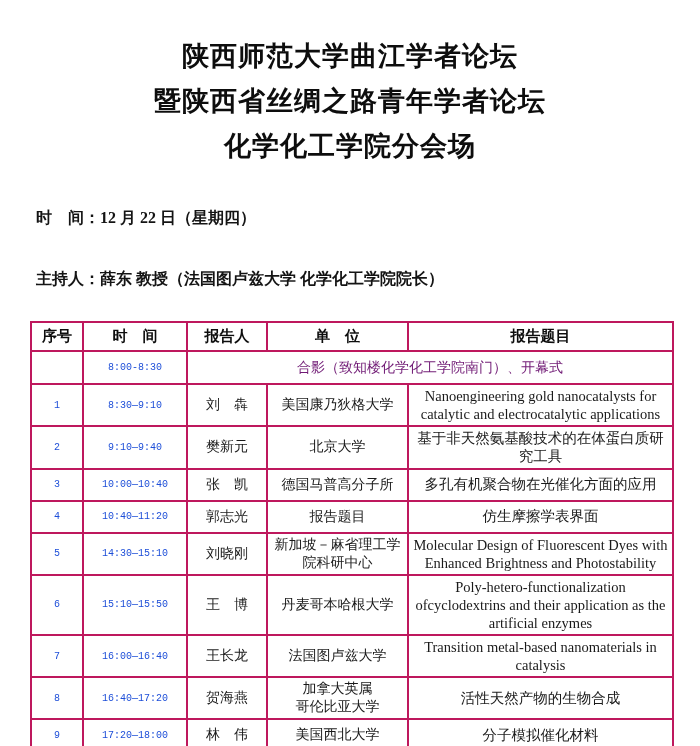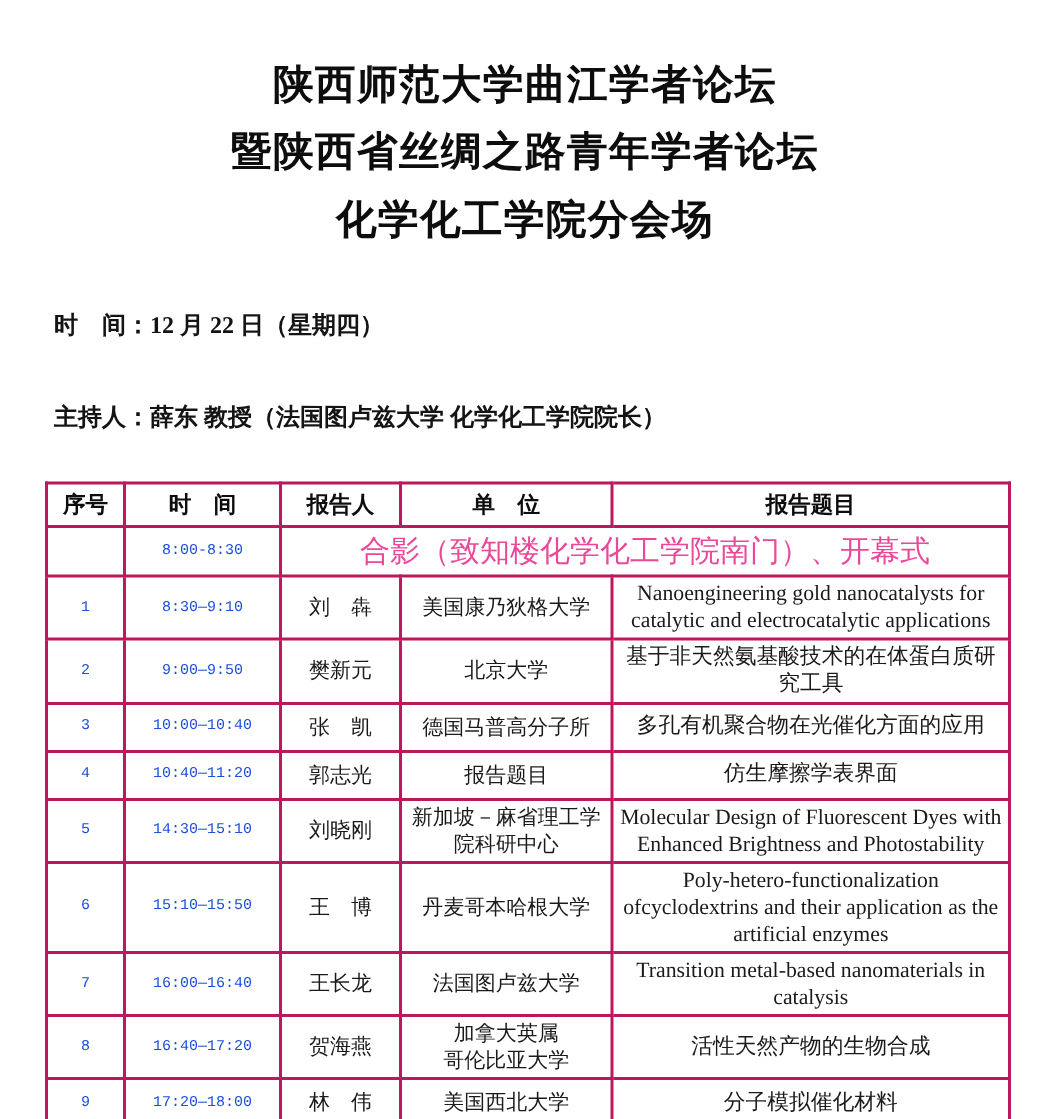--- a/index.html
+++ b/index.html
@@ -67,21 +67,21 @@
     font-family: Liberation Mono, monospace;
     font-size: 10px;
     color: #1d4ed8;
   }
   td.c-speaker, td.c-unit, td.c-title {
     font-size: 14px;
     color: #1a1a1a;
   }
   td.c-unit { white-space: pre-line; }
   td.c-title { font-family: "Liberation Serif", serif; font-size: 14.5px; line-height: 1.25; }
-  td.c-event { font-size: 20px; color: #ec4899; }
+  td.c-event { font-size: 14px; color: #701a75; }
   tr.h-header  { height: 29px; }
   tr.h-special { height: 33px; }
   tr.h-tall    { height: 40px; }
   tr.h-taller  { height: 48px; }
   tr.h-short   { height: 32px; }
 </style>
 </head>
 <body>
 
 <div class="page">
@@ -124,21 +124,21 @@
     </tr>
     <tr class="h-tall">
       <td class="c-no">1</td>
       <td class="c-time">8:30—9:10</td>
       <td class="c-speaker">刘　犇</td>
       <td class="c-unit">美国康乃狄格大学</td>
       <td class="c-title">Nanoengineering gold nanocatalysts for catalytic and electrocatalytic applications</td>
     </tr>
     <tr class="h-tall">
       <td class="c-no">2</td>
-      <td class="c-time">9:00—9:50</td>
+      <td class="c-time">9:10—9:40</td>
       <td class="c-speaker">樊新元</td>
       <td class="c-unit">北京大学</td>
       <td class="c-title">基于非天然氨基酸技术的在体蛋白质研究工具</td>
     </tr>
     <tr class="h-short">
       <td class="c-no">3</td>
       <td class="c-time">10:00—10:40</td>
       <td class="c-speaker">张　凯</td>
       <td class="c-unit">德国马普高分子所</td>
       <td class="c-title">多孔有机聚合物在光催化方面的应用</td>

